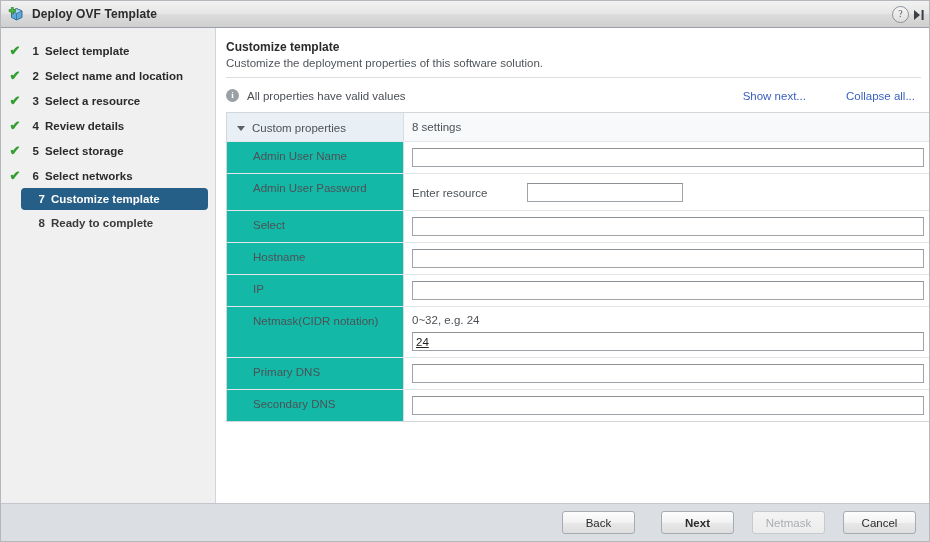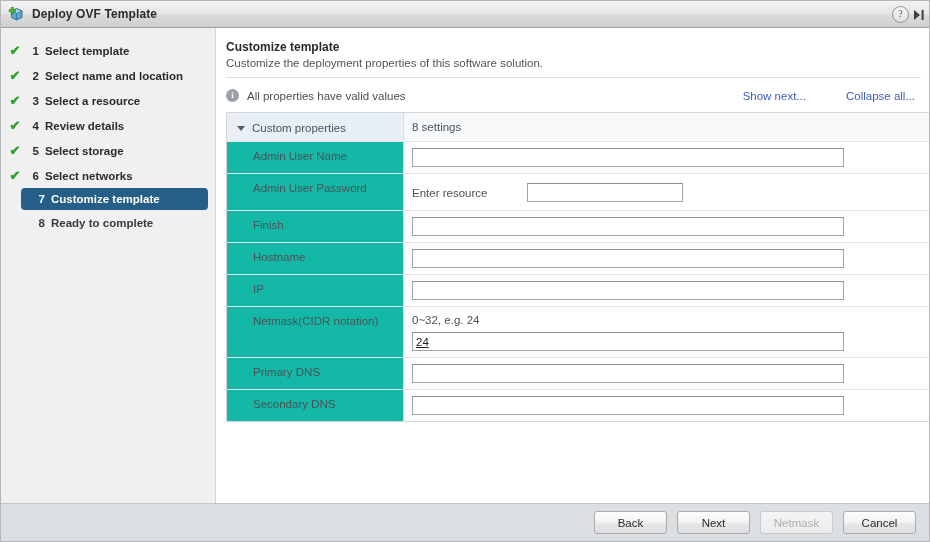--- a/index.html
+++ b/index.html
@@ -260,21 +260,21 @@
     border: 1px solid #9fa4a8;
     border-top-color: #8b9094;
     background: #ffffff;
     font-family: "Liberation Sans", sans-serif;
     font-size: 11.5px;
     color: #222222;
     padding: 1px 3px;
     outline: none;
     border-radius: 0;
   }
-  .full-input { width: 432px; display: block; text-decoration: underline; }
+  .full-input { width: 512px; display: block; text-decoration: underline; }
   .pw-line {
     display: flex;
     align-items: center;
     margin: 3px 0 7px 0;
   }
   .pw-line:last-child { margin-bottom: 2px; }
   .pw-label {
     width: 115px;
     flex: 0 0 115px;
     font-size: 11.5px;
@@ -291,37 +291,37 @@
   .footer {
     position: absolute;
     left: 0; right: 0; bottom: 0;
     height: 38px;
     background: #dbdfe3;
     border-top: 1px solid #c3c7cb;
     display: flex;
     align-items: center;
     justify-content: flex-end;
     padding-right: 13px;
-    gap: 10px;
+    gap: 18px;
     box-sizing: border-box;
   }
   .btn {
     min-width: 73px;
     height: 23px;
     box-sizing: border-box;
     border: 1px solid #a6abaf;
     border-radius: 3px;
     background: linear-gradient(to bottom, #fdfdfd 0%, #f2f2f2 50%, #e8e8e8 51%, #dedede 100%);
     font-family: "Liberation Sans", sans-serif;
     font-size: 11.5px;
     color: #2b2b2b;
     cursor: pointer;
     padding: 0 10px;
   }
-  .btn.default { font-weight: normal; }
+  .btn.default { font-weight: bold; margin-left: 8px; }
   .btn.disabled {
     color: #a9aeb2;
     border-color: #c6cacd;
     background: linear-gradient(to bottom, #f4f4f4 0%, #ececec 100%);
     cursor: default;
   }
 </style>
 </head>
 <body>
 
@@ -428,21 +428,21 @@
           <div class="pcell-label">Admin User Password</div>
           <div class="pcell-value">
             <div class="pw-line">
               <span class="pw-label">Enter resource</span>
               <input type="password" class="pw-input" value="" style="">
             </div>
           </div>
         </div>
 
         <div class="prow">
-          <div class="pcell-label">Finish</div>
+          <div class="pcell-label">Select</div>
           <div class="pcell-value">
             <input type="text" class="full-input" value="" style="">
           </div>
         </div>
 
         <div class="prow">
           <div class="pcell-label">Hostname</div>
           <div class="pcell-value">
             <input type="text" class="full-input" value="" style="">
           </div>

